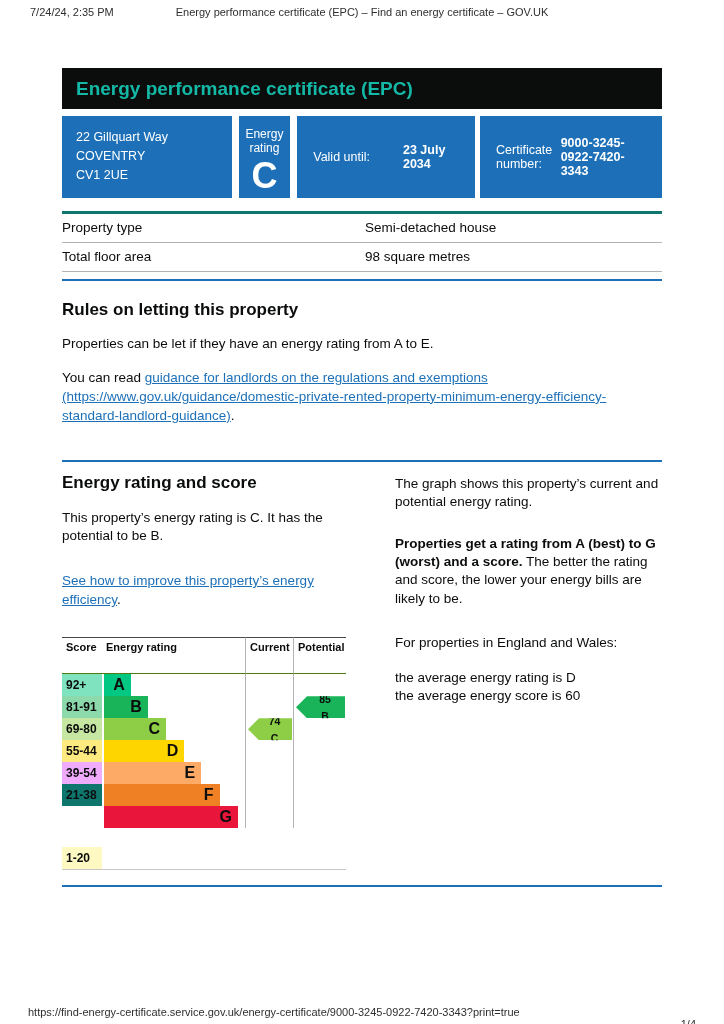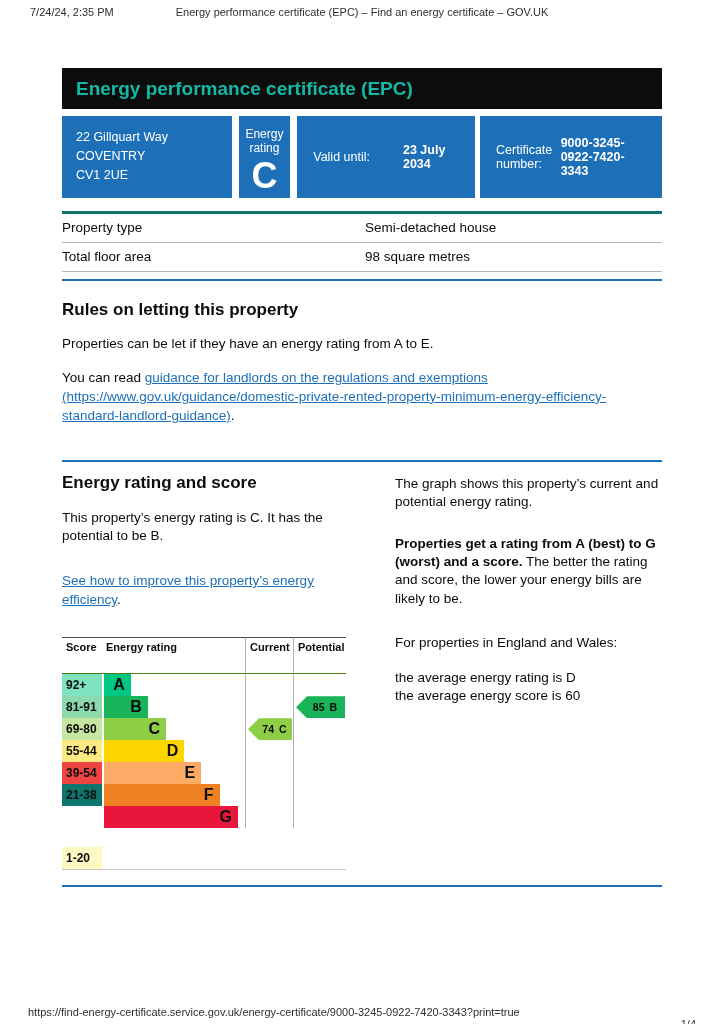--- a/index.html
+++ b/index.html
@@ -65,21 +65,21 @@
            border-top:1px solid #4a4a4a; border-bottom:1px solid #4d7c0f; }
   .hcell.sep, .bcell.sep { border-left:1px solid #b1b4b6; }
   .score-cell { height:22px; display:flex; align-items:center; padding-left:4px; font-weight:bold; font-size:12px; }
   .band-cell { height:22px; padding-left:2px; }
   .band-bar { height:100%; display:flex; align-items:center; justify-content:flex-end;
               padding-right:6px; font-weight:bold; font-size:16px; }
   .bcell { height:22px; position:relative; }
   .marker { position:absolute; top:0; left:2px; right:1px; height:22px; color:#0b0c0c;
             clip-path:polygon(0 50%, 11px 0, 100% 0, 100% 100%, 11px 100%);
             display:flex; align-items:center; justify-content:center; gap:5px;
-            padding-left:9px; font-weight:bold; font-size:10.5px; }
+            padding-left:9px; font-weight:bold; font-size:10.5px;flex-direction:column; }
   strong { font-weight:bold; }
 </style>
 </head>
 <body>
 
 <div class="print-header">
   <span class="ph-date">7/24/24, 2:35 PM</span>
   <div class="ph-title">Energy performance certificate (EPC) – Find an energy certificate – GOV.UK</div>
 </div>
 
@@ -174,21 +174,21 @@
           </div>
           <div class="bcell sep"></div>
 
           <div class="score-cell" style="background: rgb(255, 234, 127);">55-44</div>
           <div class="band-cell">
               <div class="band-bar" style="background: rgb(255, 213, 0); width: 57%;">D</div>
             </div>
           <div class="bcell sep"></div>
           <div class="bcell sep"></div>
 
-          <div class="score-cell" style="background: #ef4444;">39-54</div>
+          <div class="score-cell" style="background: #f0abfc;">39-54</div>
           <div class="band-cell">
               <div class="band-bar" style="background: rgb(252, 170, 101); width: 69%;">E</div>
             </div>
           <div class="bcell sep"></div>
           <div class="bcell sep"></div>
 
           <div class="score-cell" style="background: #0f766e;">21-38</div>
           <div class="band-cell">
               <div class="band-bar" style="background: rgb(239, 128, 35); width: 82%;">F</div>
             </div>

